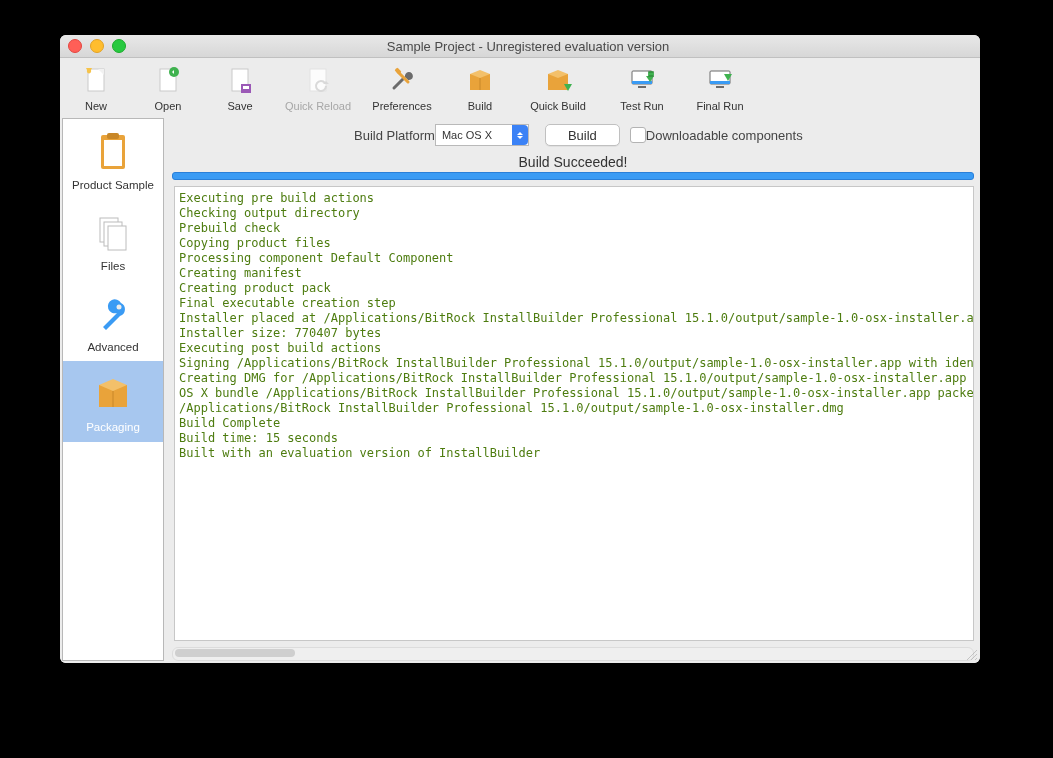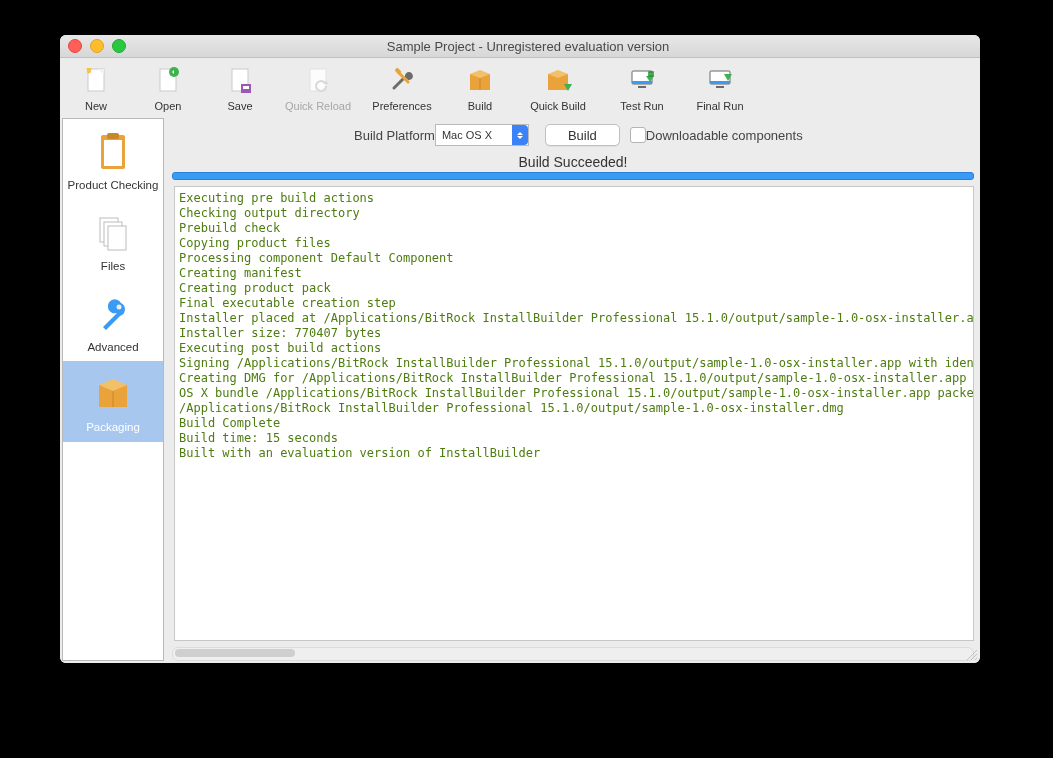--- a/index.html
+++ b/index.html
@@ -276,21 +276,21 @@
   <div class="content">
     <div class="sidebar">
       <div class="side-item">
         <span>
           <svg viewBox="0 0 44 44">
               <rect x="10" y="6" width="24" height="34" rx="2" fill="#e9a33a"></rect>
               <rect x="13" y="11" width="18" height="26" fill="#fff"></rect>
               <rect x="16" y="4" width="12" height="6" rx="2" fill="#c88728"></rect>
             </svg>
         </span>
-        <span class="silabel">Product Checking</span>
+        <span class="silabel">Product Sample</span>
       </div>
       <div class="side-item">
         <span>
           <svg viewBox="0 0 44 44">
               <rect x="9" y="8" width="18" height="24" fill="#fff" stroke="#bcbcbc"></rect>
               <rect x="13" y="12" width="18" height="24" fill="#fff" stroke="#bcbcbc"></rect>
               <rect x="17" y="16" width="18" height="24" fill="#fff" stroke="#bcbcbc"></rect>
             </svg>
         </span>
         <span class="silabel">Files</span>

